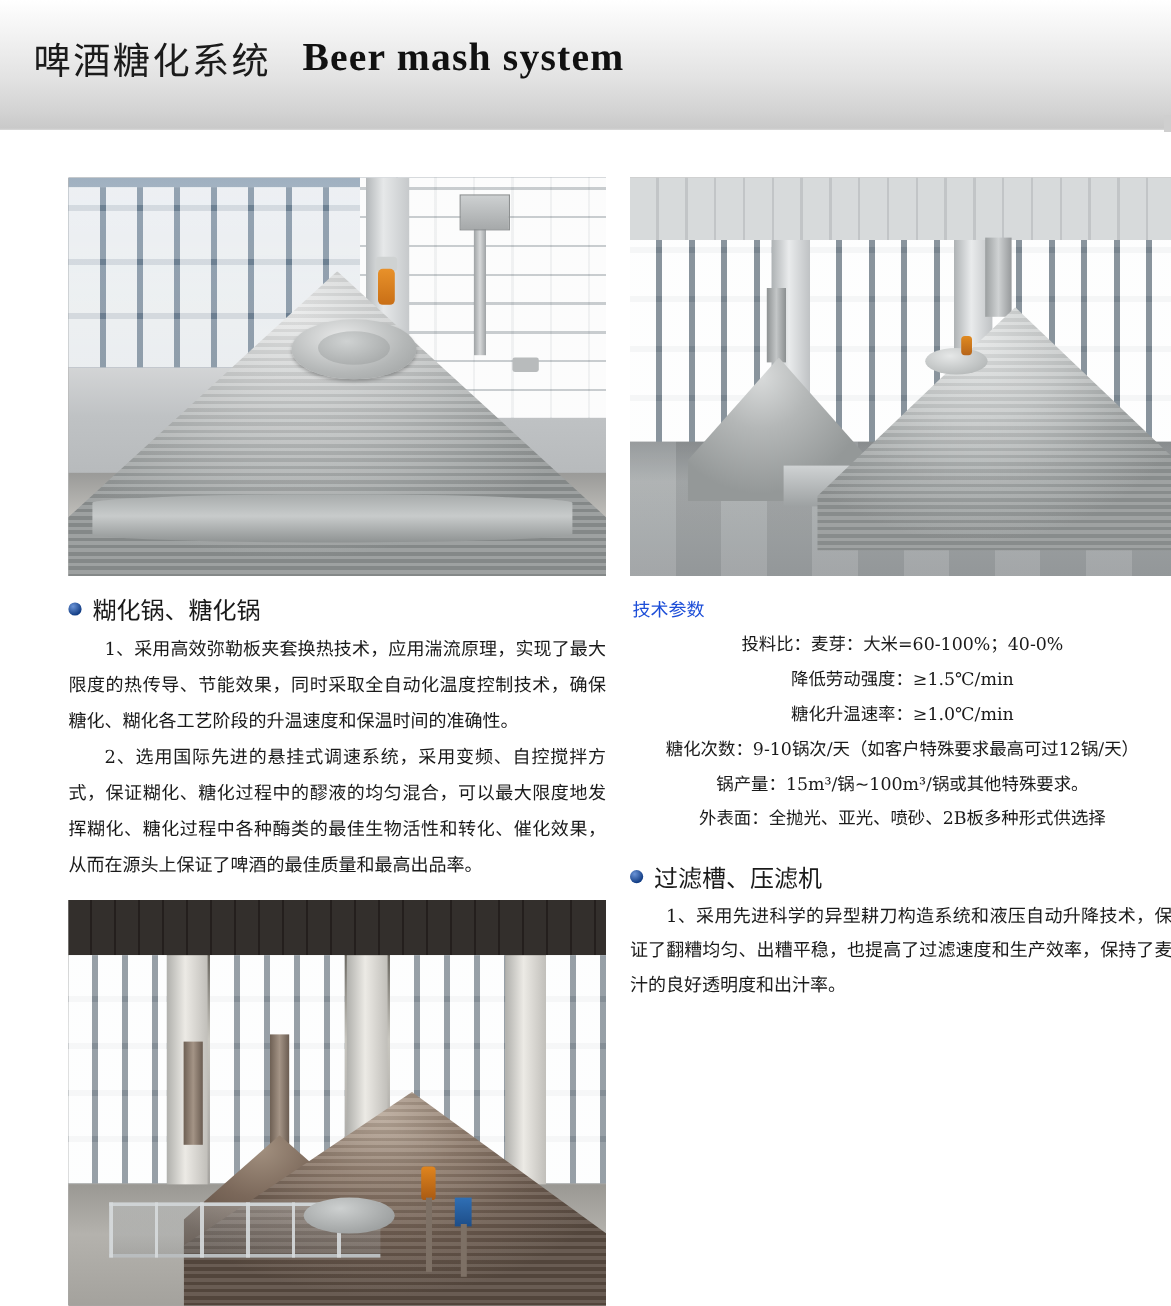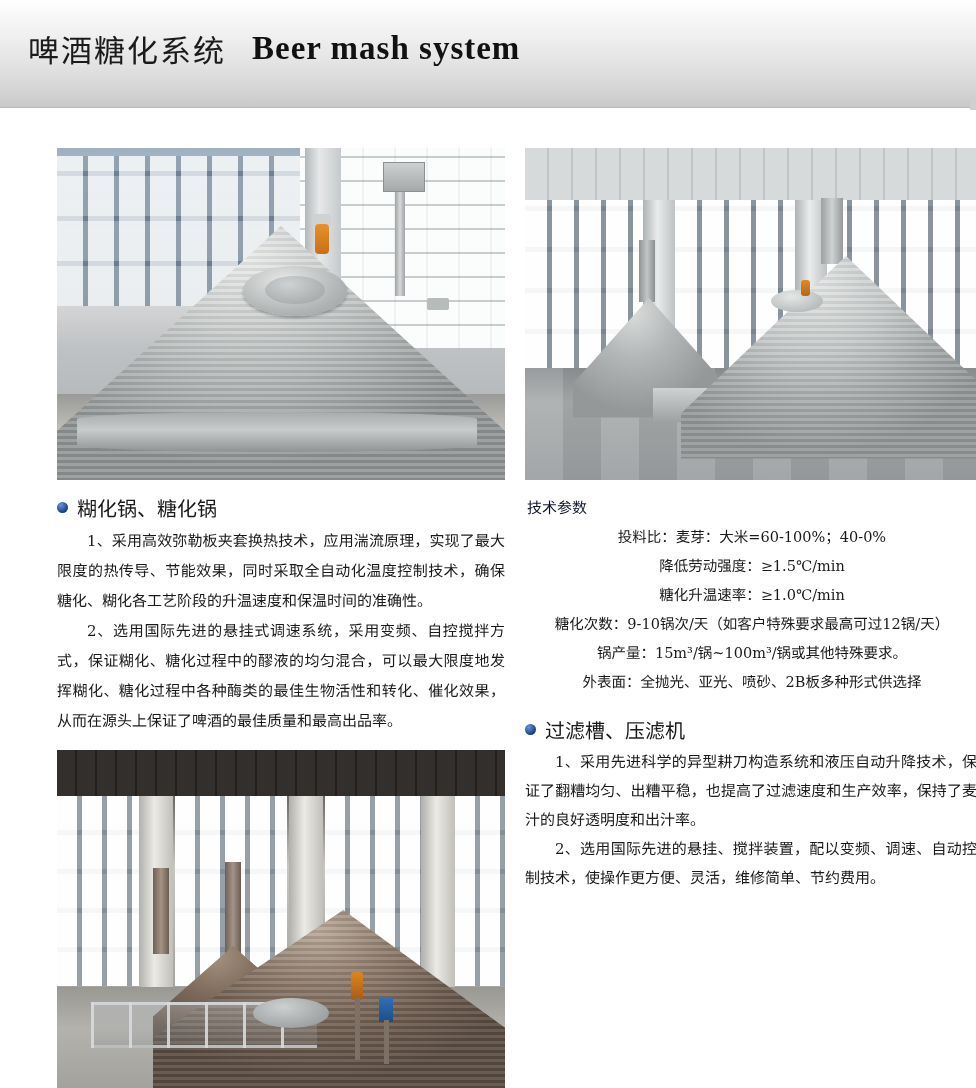--- a/index.html
+++ b/index.html
@@ -275,21 +275,21 @@
     color: #1a1a1a;
     text-align: justify;
     text-indent: 2em;
     margin: 0;
     font-family: "DejaVu Serif", "Liberation Serif", serif;
   }
 
   
   .spec-title {
     font-size: 15px;
-    color: #0f172a;
+    color: #1d4ed8;
     margin: 4px 0 6px 2px;
     font-family: Liberation Serif, serif;
   }
   .spec-row {
     font-size: 14.5px;
     line-height: 29px;
     color: #1a1a1a;
     margin-left: 2px;
     font-family: "DejaVu Serif", "Liberation Serif", serif;
     white-space: nowrap;
@@ -417,15 +417,14 @@
       <span class="k">外表面：</span><span class="v">全抛光、亚光、喷砂、2B板多种形式供选择</span>
     </div>
   </div>
 
   <div class="right-text" style="margin-top:18px">
     <div class="bullet-head">
       <span class="bullet-dot"></span>
       <span class="bullet-label">过滤槽、压滤机</span>
     </div>
     <p class="body-p">1、采用先进科学的异型耕刀构造系统和液压自动升降技术，保证了翻糟均匀、出糟平稳，也提高了过滤速度和生产效率，保持了麦汁的良好透明度和出汁率。</p>
-    <p class="body-p">2、选用国际先进的悬挂、搅拌装置，配以变频、调速、自动控制技术，使操作更方便、灵活，维修简单、节约费用。</p>
   </div>
 </div>
 
 </body></html>

